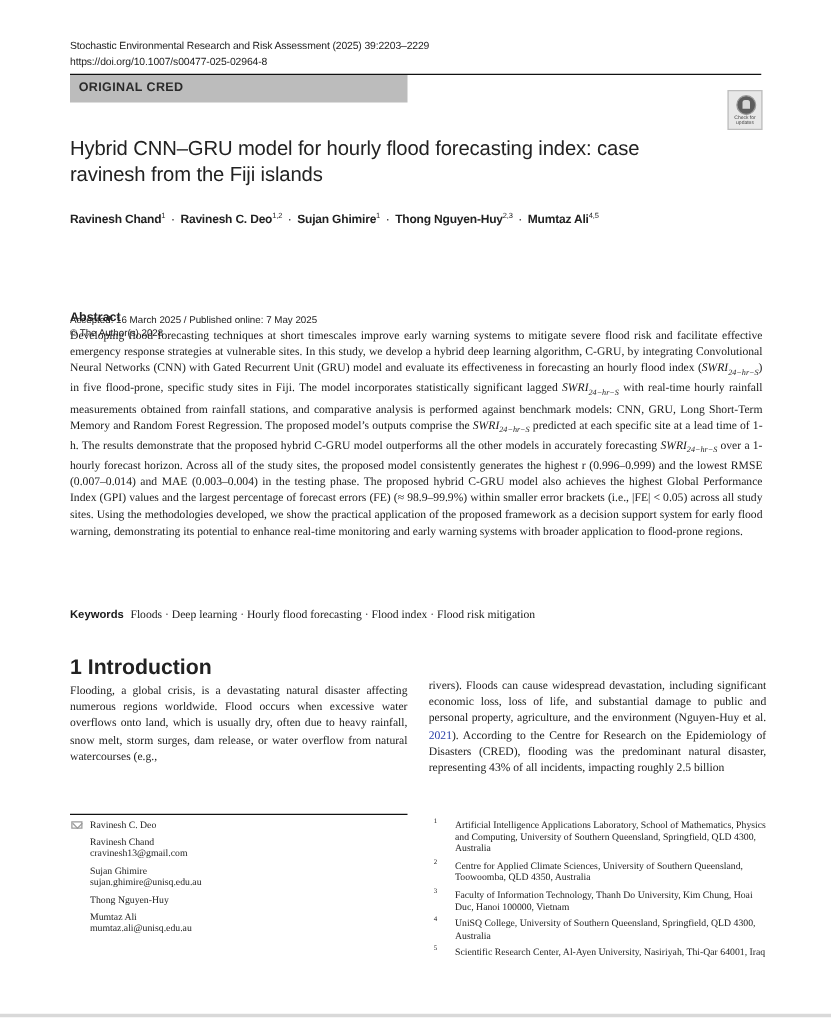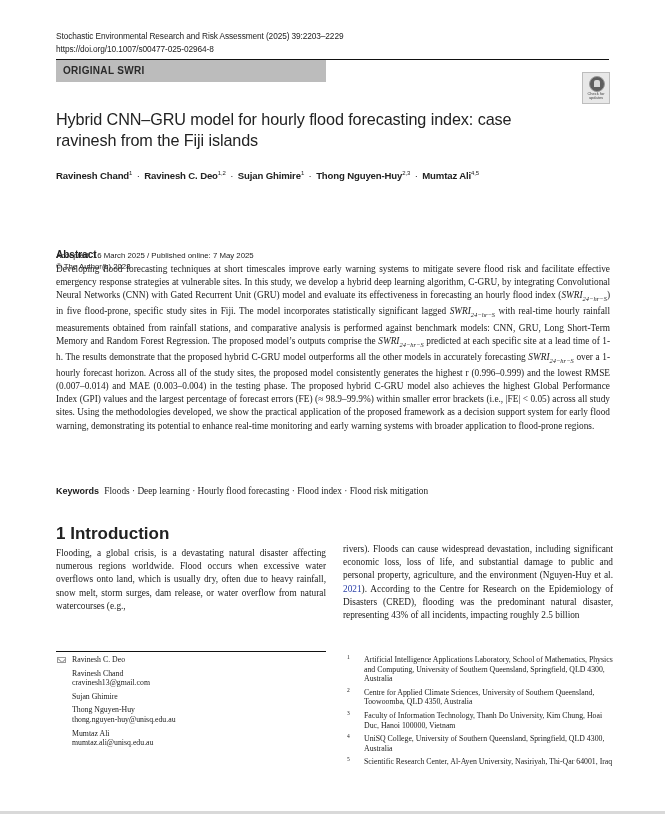--- a/index.html
+++ b/index.html
@@ -43,21 +43,21 @@
   .affil .num { position: absolute; left: 0; top: -2px; font-size: 5.5px; }
   .bottom-band { position: absolute; left: 0; top: 811px; width: 665px; height: 3px; background: #d9d9d9; }
 </style>
 </head>
 <body>
 
 <div class="journal-line sans">Stochastic Environmental Research and Risk Assessment (2025) 39:2203–2229</div>
 <div class="doi-line sans">https://doi.org/10.1007/s00477-025-02964-8</div>
 <div class="top-rule"></div>
 <div class="paper-type sans">
-  <span>ORIGINAL SWRI</span>
+  <span>ORIGINAL CRED</span>
 </div>
 <div class="check-badge sans">
   <div class="ring"></div>
   <div class="txt">
     <div>Check for</div>
     <div>updates</div>
   </div>
 </div>
 
 <div class="title sans">Hybrid CNN–GRU model for hourly flood forecasting index: case ravinesh from the Fiji islands</div>
@@ -96,24 +96,24 @@
   <div class="contact">
     <span class="mail-icon"></span>
     <div>Ravinesh C. Deo</div>
   </div>
   <div class="contact">
     <div>Ravinesh Chand</div>
     <div>cravinesh13@gmail.com</div>
   </div>
   <div class="contact">
     <div>Sujan Ghimire</div>
+    <div>sujan.ghimire@unisq.edu.au</div>
   </div>
   <div class="contact">
     <div>Thong Nguyen-Huy</div>
-    <div>thong.nguyen-huy@unisq.edu.au</div>
   </div>
   <div class="contact">
     <div>Mumtaz Ali</div>
     <div>mumtaz.ali@unisq.edu.au</div>
   </div>
 </div>
 
 <div class="affils">
   <div class="affil"><span class="num">1</span><span>Artificial Intelligence Applications Laboratory, School of Mathematics, Physics and Computing, University of Southern Queensland, Springfield, QLD 4300, Australia</span></div>
   <div class="affil"><span class="num">2</span><span>Centre for Applied Climate Sciences, University of Southern Queensland, Toowoomba, QLD 4350, Australia</span></div>

